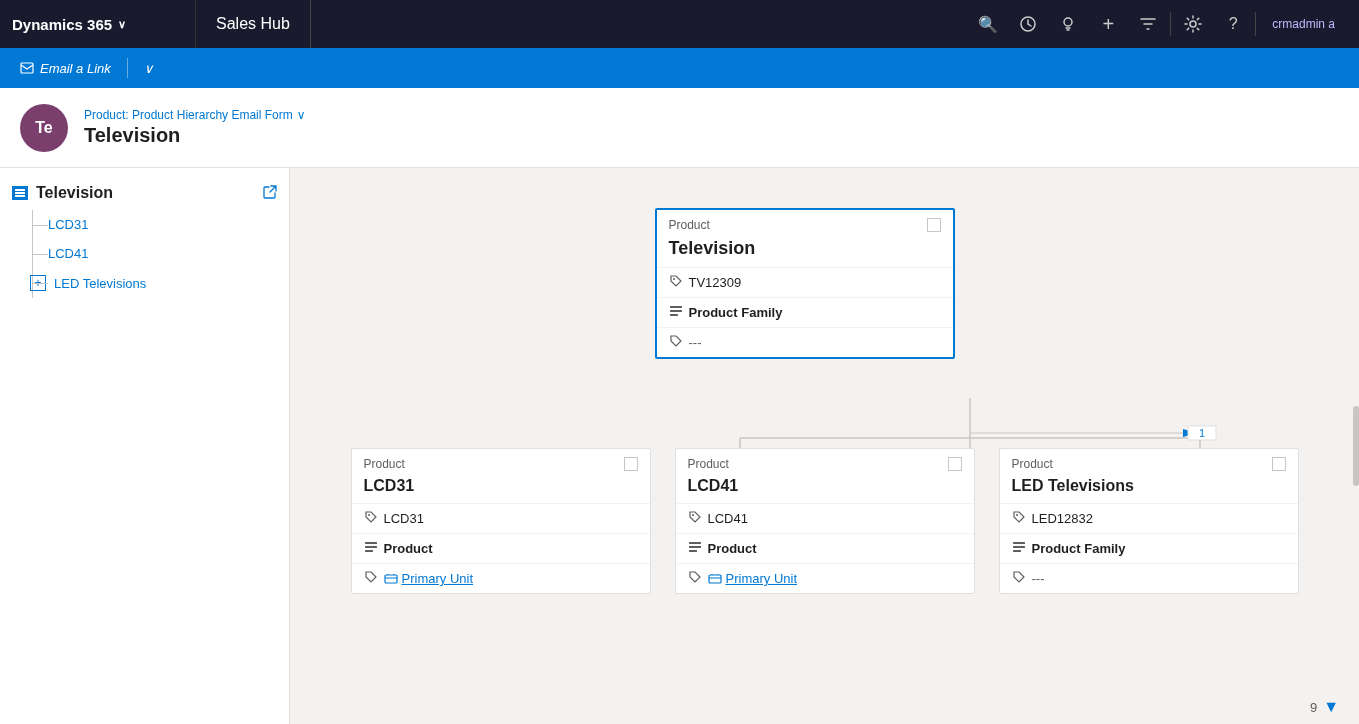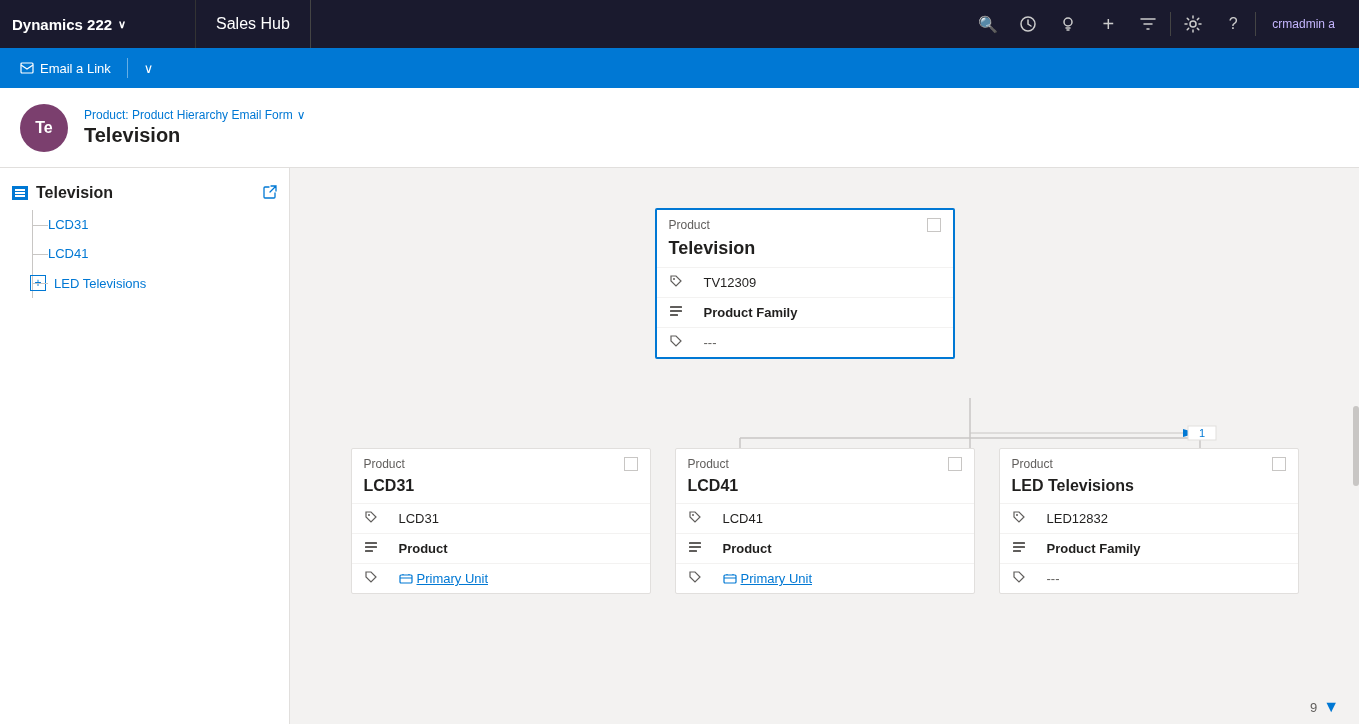--- a/index.html
+++ b/index.html
@@ -30,21 +30,21 @@
     .top-nav-user { padding: 0 12px; font-size: 12px; color: #c4b5fd; }
     .top-nav-divider { width: 1px; height: 24px; background: #444; }
 
     
     .secondary-nav {
       display: flex; align-items: center; height: 40px;
       background: #0078d4; padding: 0 12px; gap: 8px;
     }
     .secondary-nav-item {
       display: flex; align-items: center; color: white; font-size: 13px;
-      cursor: pointer; padding: 4px 8px; border-radius: 2px;
+      cursor: pointer; padding: 4px 8px; border-radius: 2px; font-style: italic;
     }
     .secondary-nav-item svg { margin-right: 6px; }
     .secondary-nav-sep { width: 1px; height: 20px; background: rgba(255,255,255,0.4); }
 
     
     .record-header {
       display: flex; align-items: center; padding: 12px 20px;
       background: white; border-bottom: 1px solid #e1dfdd; min-height: 80px;
     }
     .record-avatar {
@@ -113,21 +113,21 @@
     .prod-card-checkbox {
       width: 14px; height: 14px; border: 1px solid #c8c6c4; background: white;
     }
     .prod-card-title {
       font-size: 18px; font-weight: 600; color: #201f1e;
       padding: 2px 12px 8px 12px;
     }
     .prod-card-title.child { font-size: 16px; }
     .prod-card-row {
       display: flex; align-items: center; padding: 6px 12px;
-      border-top: 1px solid #f3f2f1; gap: 21px; font-size: 13px; text-align: right;
+      border-top: 1px solid #f3f2f1; gap: 6px; font-size: 13px; text-align: right;
     }
     .prod-card-row-icon { color: #605e5c; font-size: 14px; flex-shrink: 0; }
     .prod-card-row-val { color: #201f1e; font-weight: 500; }
     .prod-card-row-val.link { color: #0078d4; cursor: pointer; display: flex; align-items: center; gap: 4px; text-decoration: underline; }
     .prod-card-row-val.muted { color: #605e5c; }
 
     
     .connector-svg {
       position: absolute; top: 0; left: 0; width: 100%; height: 100%;
       pointer-events: none;
@@ -154,21 +154,21 @@
       position: absolute; right: 0; top: 50%; transform: translateY(-50%);
       width: 6px; height: 80px; background: #c8c6c4; border-radius: 3px;
       cursor: pointer;
     }
   </style>
 </head>
 <body>
 
 <div class="top-nav">
   <div class="top-nav-brand">
-    <span>Dynamics 222</span>
+    <span>Dynamics 365</span>
     <span style="font-size:11px;">∨</span>
   </div>
   <div class="top-nav-app">Sales Hub</div>
   <div class="top-nav-icons">
     <div class="top-nav-icon">🔍</div>
     <div class="top-nav-icon">
       <svg width="18" height="18" viewBox="0 0 18 18" fill="none">
         <circle cx="9" cy="9" r="7" stroke="#ccc" stroke-width="1.5" fill="none"></circle>
         <path d="M9 5v4l3 2" stroke="#ccc" stroke-width="1.5" stroke-linecap="round"></path>
       </svg>

